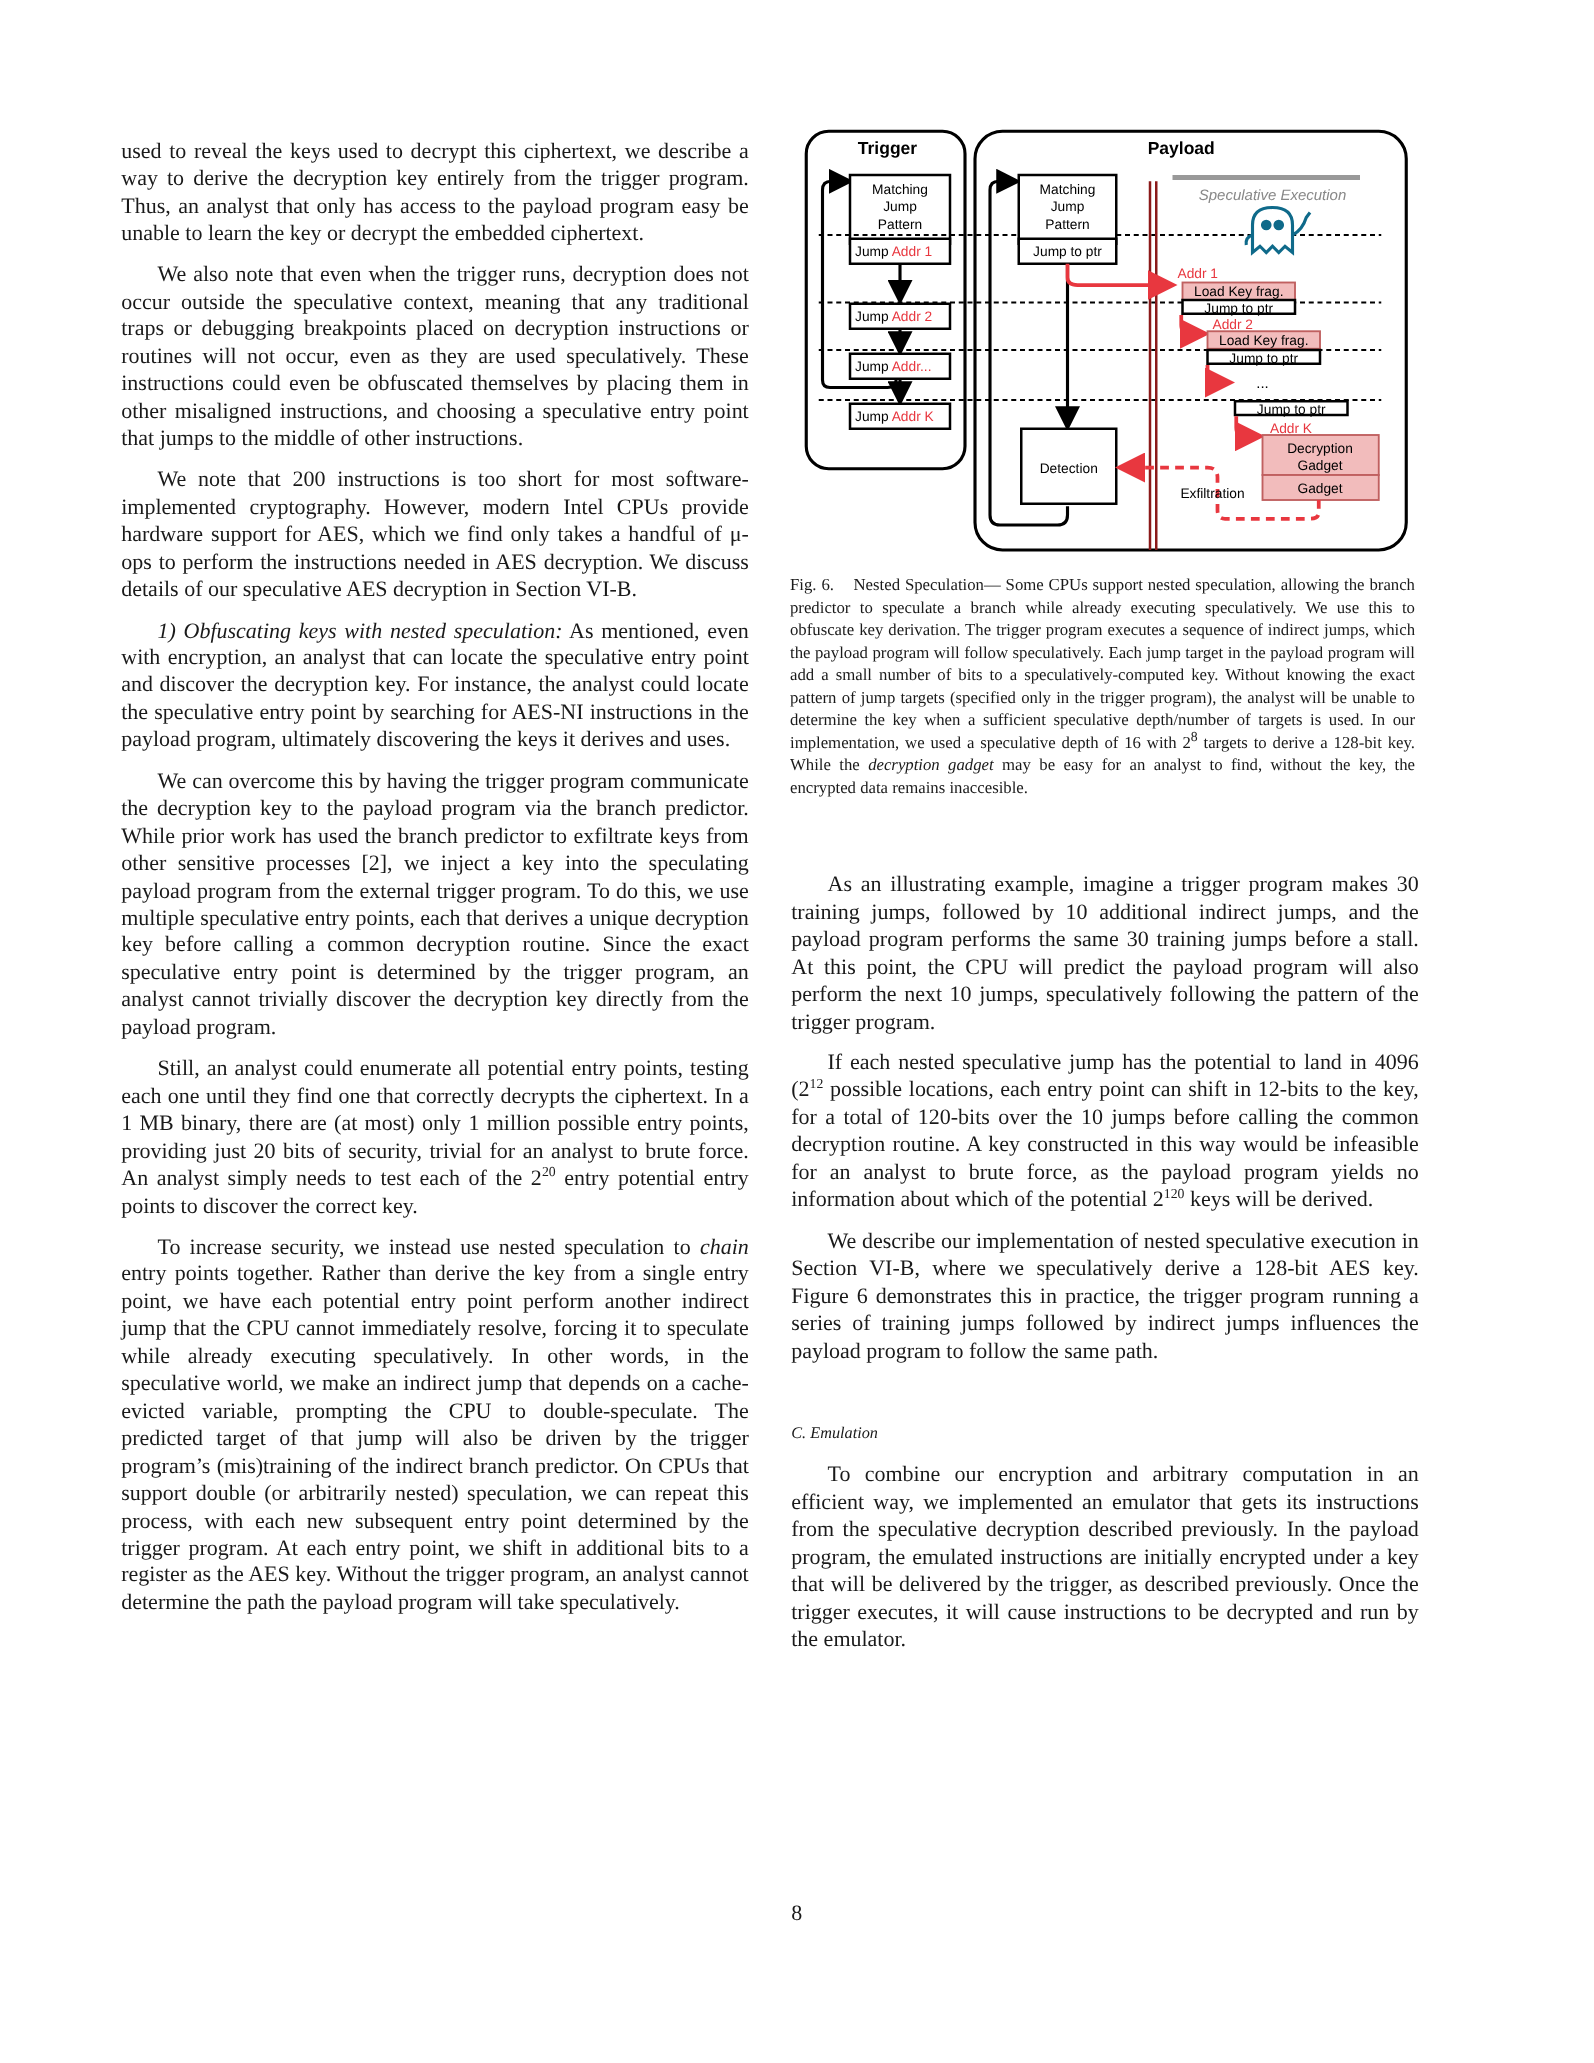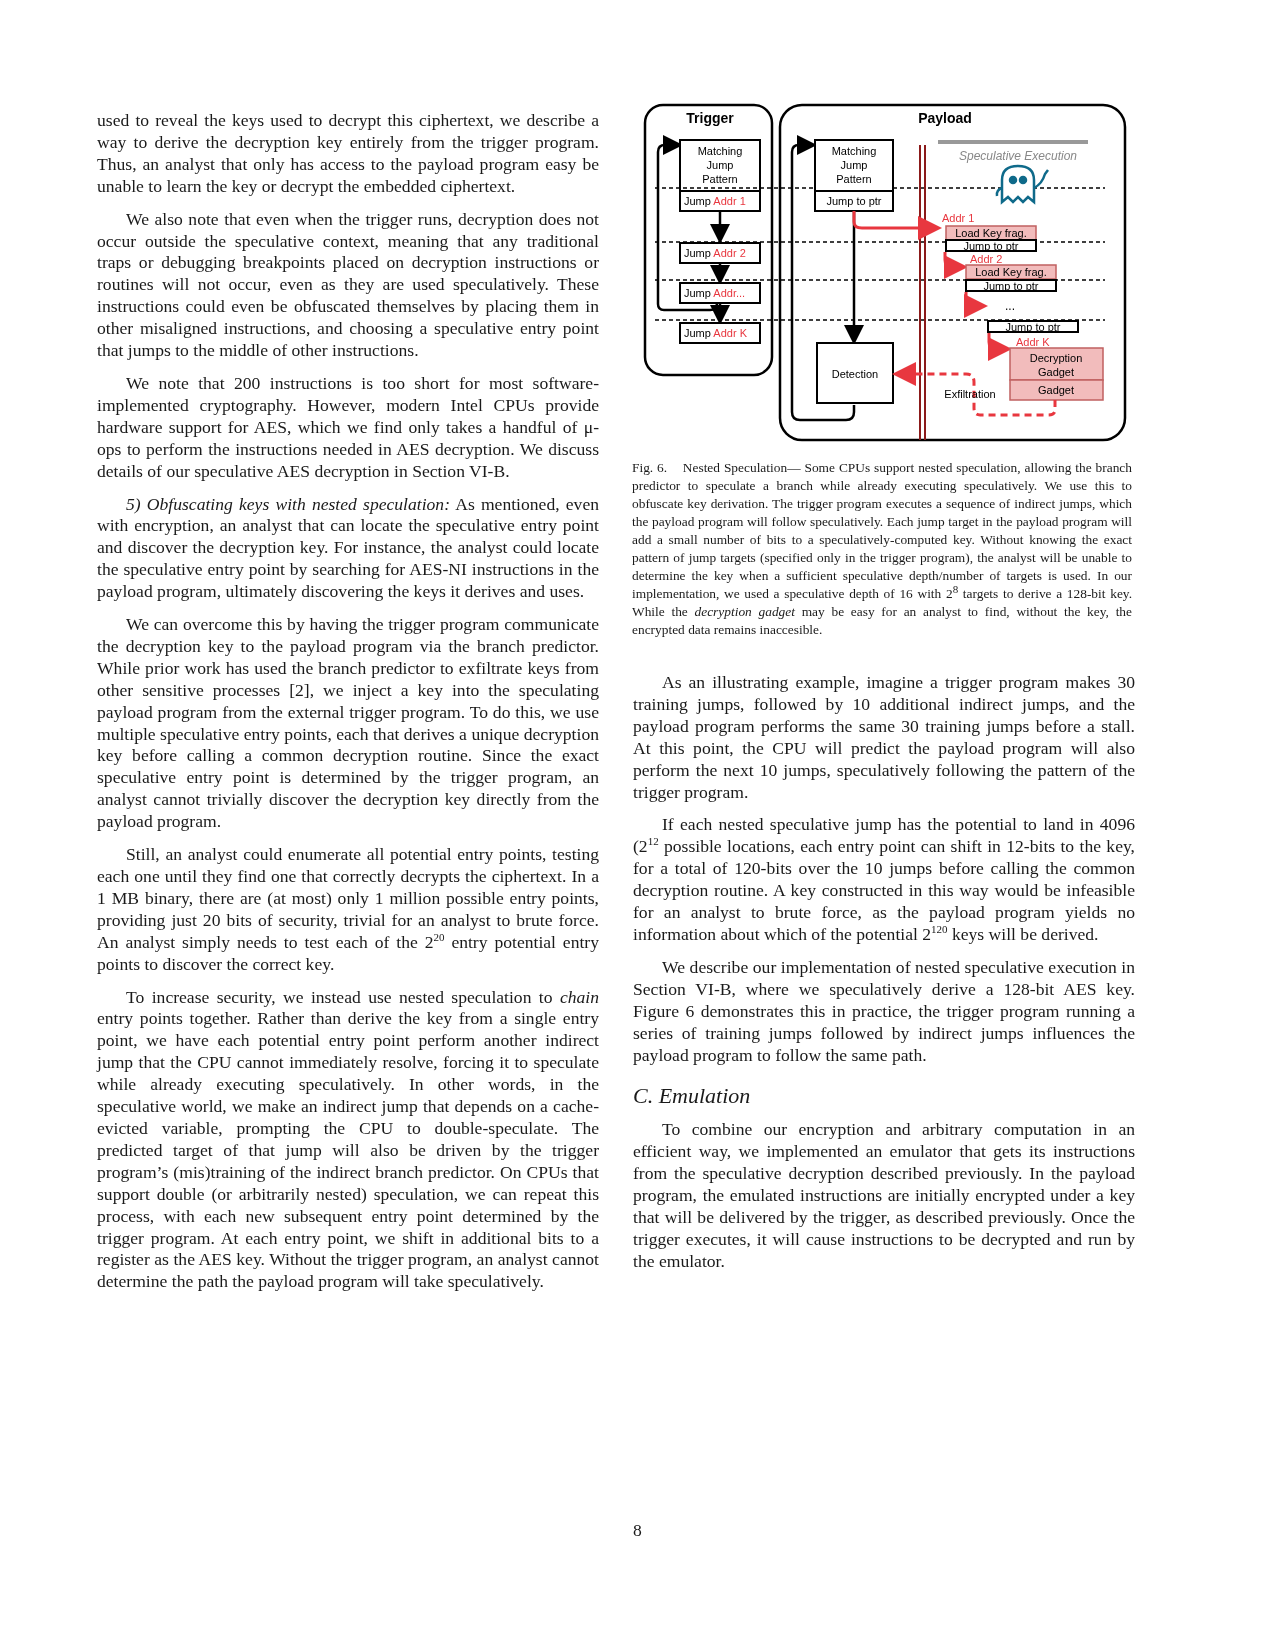--- a/index.html
+++ b/index.html
@@ -1,37 +1,37 @@
 <!DOCTYPE html>
 <html><head>
 <meta charset="utf-8">
 <style>
   html, body { margin:0; padding:0; background:#fff; }
   body { width:1275px; height:1650px; position:relative; font-family:"Liberation Serif", serif; color:#1a1a1a; }
   .col { position:absolute; top:110px; width:502px; font-size:17.6px; line-height:21.9px; text-align:justify; hyphens:auto; }
   .col p { margin:0 0 11px 0; text-indent:29px; }
   .col p.noindent { text-indent:0; }
   #left { left:97px; }
-  #right { left:633px; top:672px; }
-  .sec { font-style:italic; margin:19px 0 12px 0; text-indent:0; font-size:22px; }
+  #right { left:633px; top:697px; }
+  .sec { font-style:italic; margin:44px 0 12px 0; text-indent:0; font-size:13px; }
   .caption { position:absolute; left:632px; top:459px; width:500px; font-size:13.4px; line-height:18px; text-align:justify; }
   .caption b { font-weight:normal; }
   .pagenum { position:absolute; left:0; width:1275px; top:1520px; text-align:center; font-size:17.6px; }
   #fig { position:absolute; left:640px; top:100px; width:495px; height:345px; }
   #fig text { font-family:"Liberation Sans", sans-serif; }
   sup { font-size:11px; line-height:0; }
 </style>
 </head>
 <body>
 
 <div id="left" class="col">
   <p class="noindent">used to reveal the keys used to decrypt this ciphertext, we describe a way to derive the decryption key entirely from the trigger program. Thus, an analyst that only has access to the payload program easy be unable to learn the key or decrypt the embedded ciphertext.</p>
   <p>We also note that even when the trigger runs, decryption does not occur outside the speculative context, meaning that any traditional traps or debugging breakpoints placed on decryption instructions or routines will not occur, even as they are used speculatively. These instructions could even be obfuscated themselves by placing them in other misaligned instructions, and choosing a speculative entry point that jumps to the middle of other instructions.</p>
   <p>We note that 200 instructions is too short for most software-implemented cryptography. However, modern Intel CPUs provide hardware support for AES, which we find only takes a handful of μ-ops to perform the instructions needed in AES decryption. We discuss details of our speculative AES decryption in Section VI-B.</p>
-  <p><i>5) Obfuscating keys with nested speculation:</i> <span>As mentioned, even with encryption, an analyst that can locate the speculative entry point and discover the decryption key. For instance, the analyst could locate the speculative entry point by searching for AES-NI instructions in the payload program, ultimately discovering the keys it derives and uses.</span></p>
+  <p><i>1) Obfuscating keys with nested speculation:</i> <span>As mentioned, even with encryption, an analyst that can locate the speculative entry point and discover the decryption key. For instance, the analyst could locate the speculative entry point by searching for AES-NI instructions in the payload program, ultimately discovering the keys it derives and uses.</span></p>
   <p>We can overcome this by having the trigger program communicate the decryption key to the payload program via the branch predictor. While prior work has used the branch predictor to exfiltrate keys from other sensitive processes [2], we inject a key into the speculating payload program from the external trigger program. To do this, we use multiple speculative entry points, each that derives a unique decryption key before calling a common decryption routine. Since the exact speculative entry point is determined by the trigger program, an analyst cannot trivially discover the decryption key directly from the payload program.</p>
   <p><span>Still, an analyst could enumerate all potential entry points, testing each one until they find one that correctly decrypts the ciphertext. In a 1 MB binary, there are (at most) only 1 million possible entry points, providing just 20 bits of security, trivial for an analyst to brute force. An analyst simply needs to test each of the 2</span><sup>20</sup><span> entry potential entry points to discover the correct key.</span></p>
   <p><span>To increase security, we instead use nested speculation to </span><i>chain</i><span> entry points together. Rather than derive the key from a single entry point, we have each potential entry point perform another indirect jump that the CPU cannot immediately resolve, forcing it to speculate while already executing speculatively. In other words, in the speculative world, we make an indirect jump that depends on a cache-evicted variable, prompting the CPU to double-speculate. The predicted target of that jump will also be driven by the trigger program’s (mis)training of the indirect branch predictor. On CPUs that support double (or arbitrarily nested) speculation, we can repeat this process, with each new subsequent entry point determined by the trigger program. At each entry point, we shift in additional bits to a register as the AES key. Without the trigger program, an analyst cannot determine the path the payload program will take speculatively.</span></p>
 </div>
 
 <svg id="fig" viewBox="0 0 495 345" xmlns="http://www.w3.org/2000/svg">
   <defs>
     <marker id="ab" markerWidth="8" markerHeight="8" refX="6" refY="4" orient="auto">
         <path d="M0,0 L8,4 L0,8 z" fill="#000"></path>
       </marker>

